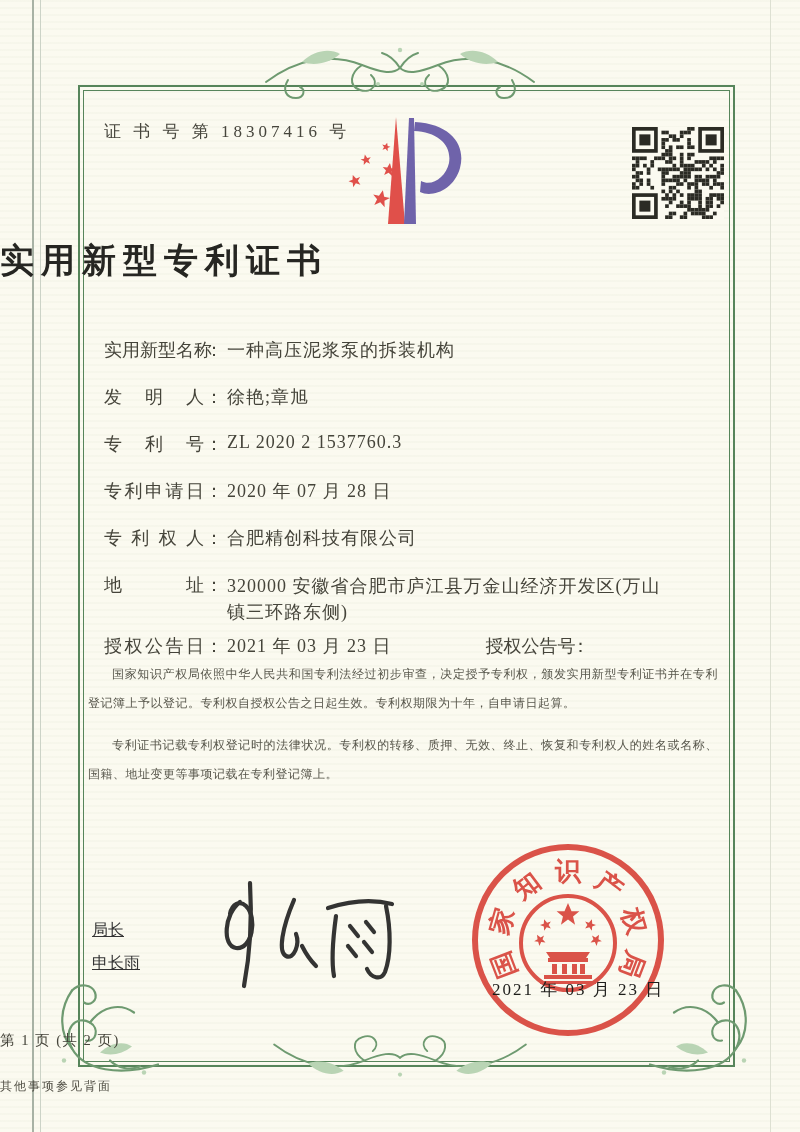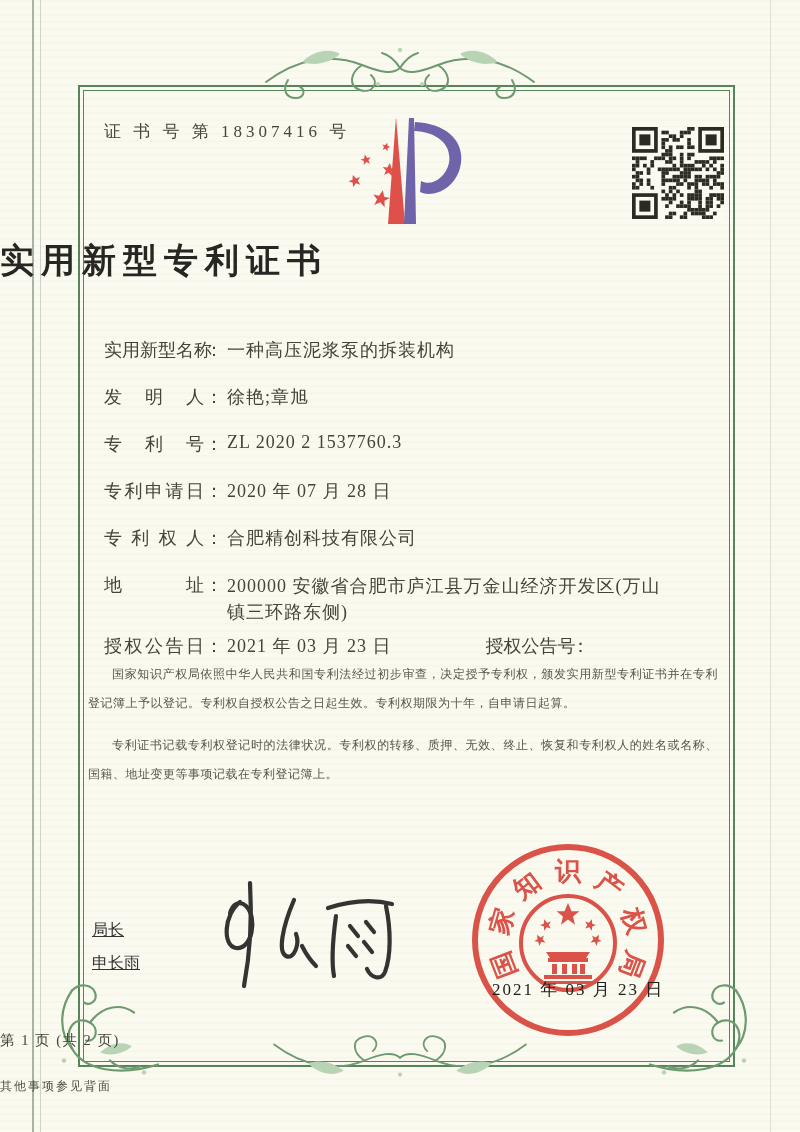--- a/index.html
+++ b/index.html
@@ -395,21 +395,21 @@
       <span class="fvalue">2020 年 07 月 28 日</span>
     </div>
     <div class="frow">
       <span class="flabel">专利权人</span>
         <span class="fcolon">：</span>
       <span class="fvalue">合肥精创科技有限公司</span>
     </div>
     <div class="frow addr">
       <span class="flabel">地址</span>
         <span class="fcolon">：</span>
-      <span class="fvalue addr">200000 安徽省合肥市庐江县万金山经济开发区(万山镇三环路东侧)</span>
+      <span class="fvalue addr">320000 安徽省合肥市庐江县万金山经济开发区(万山镇三环路东侧)</span>
     </div>
     <div class="frow">
       <span class="flabel">授权公告日</span>
         <span class="fcolon">：</span>
       <span class="fvalue">2021 年 03 月 23 日</span>
       <span class="pair2">
         <span class="flabel">授权公告号</span>
           <span class="fcolon">：</span>
       </span>
     </div>

